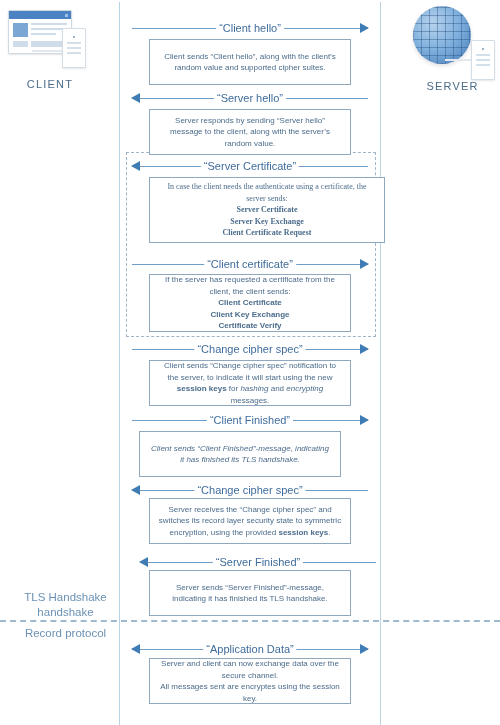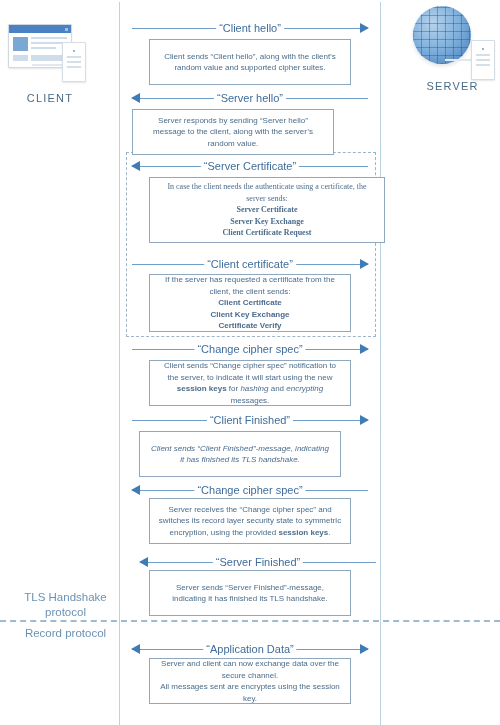--- a/index.html
+++ b/index.html
@@ -31,21 +31,21 @@
     position: absolute;
     text-align: center;
   }
   .endpoint-label {
     font-size: 11px;
     letter-spacing: 1.2px;
     color: #4a6b88;
     margin-top: 4px;
   }
 
-  #client-endpoint { left: 0px; top: 20px; width: 100px; }
+  #client-endpoint { left: 0px; top: 6px; width: 100px; }
   #server-endpoint { left: 405px; top: 4px; width: 95px; }
 
   .client-art { position: relative; width: 96px; height: 68px; margin: 0 auto; }
   .browser-win {
     position: absolute; left: 6px; top: 4px;
     width: 62px; height: 42px;
     background: #fff;
     border: 1px solid #cfd9e2;
     border-radius: 1px;
     box-shadow: 0 1px 2px rgba(0,0,0,0.10);
@@ -259,21 +259,21 @@
       <div class="label">“Client hello”</div>
     </div>
     <div class="msgbox" style="left: 149px; top: 39px; width: 202px; height: 35px;">
       <div class="inner">Client sends “Client hello”, along with the client’s random value and supported cipher suites.</div>
     </div>
     <div class="arrow" style="left: 132px; width: 236px; top: 92px;">
       <div class="shaft"></div>
       <div class="head head-left"></div>
       <div class="label">“Server hello”</div>
     </div>
-    <div class="msgbox" style="left: 132px; top: 109px; width: 202px; height: 35px;">
+    <div class="msgbox" style="left: 149px; top: 109px; width: 202px; height: 35px;">
       <div class="inner">Server responds by sending “Server hello” message to the client, along with the server’s random value.</div>
     </div>
     <div class="arrow" style="left: 132px; width: 236px; top: 160px;">
       <div class="shaft"></div>
       <div class="head head-left"></div>
       <div class="label">“Server Certificate”</div>
     </div>
     <div class="msgbox" style="left: 149px; top: 177px; width: 236px; height: 66px; font-family: Liberation Serif, serif;">
       <div class="inner">In case the client needs the authenticate using a certificate, the server sends:<br><b>Server Certificate</b><br><b>Server Key Exchange</b><br><b>Client Certificate Request</b></div>
     </div>
@@ -324,15 +324,15 @@
       <div class="label">“Application Data”</div>
     </div>
     <div class="msgbox" style="left: 149px; top: 658px; width: 202px; height: 39px;">
       <div class="inner">Server and client can now exchange data over the secure channel.<br>All messages sent are encryptes using the session key.</div>
     </div>
   </div>
 
 <div id="protocol-divider"></div>
 <div class="protocol-label" id="label-tls-handshake">
   <div>TLS Handshake</div>
-  <div>protocol</div>
+  <div>handshake</div>
 </div>
 <div class="protocol-label" id="label-record">Record protocol</div>
 
 </body></html>

